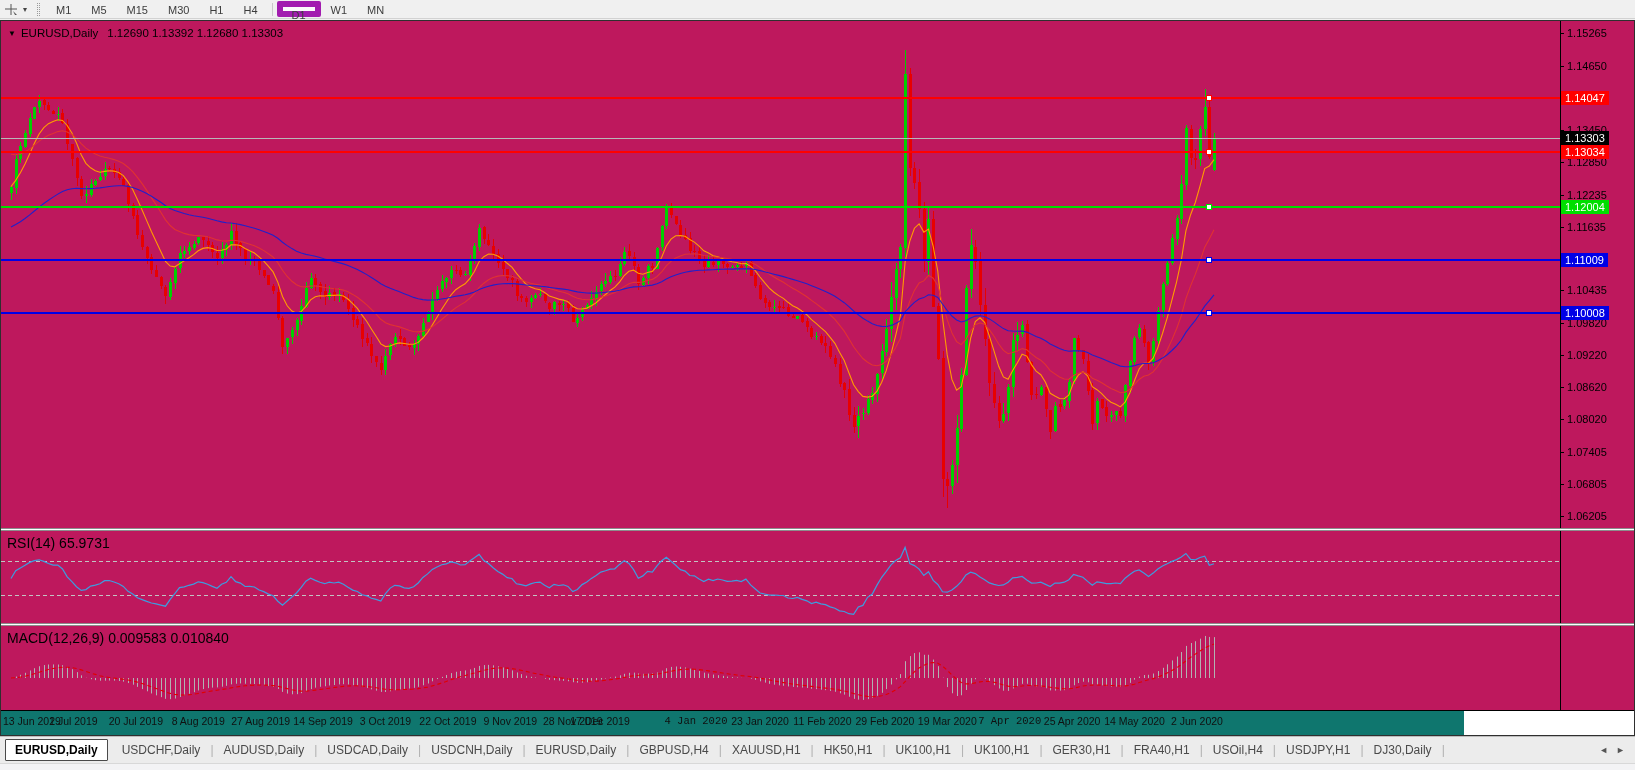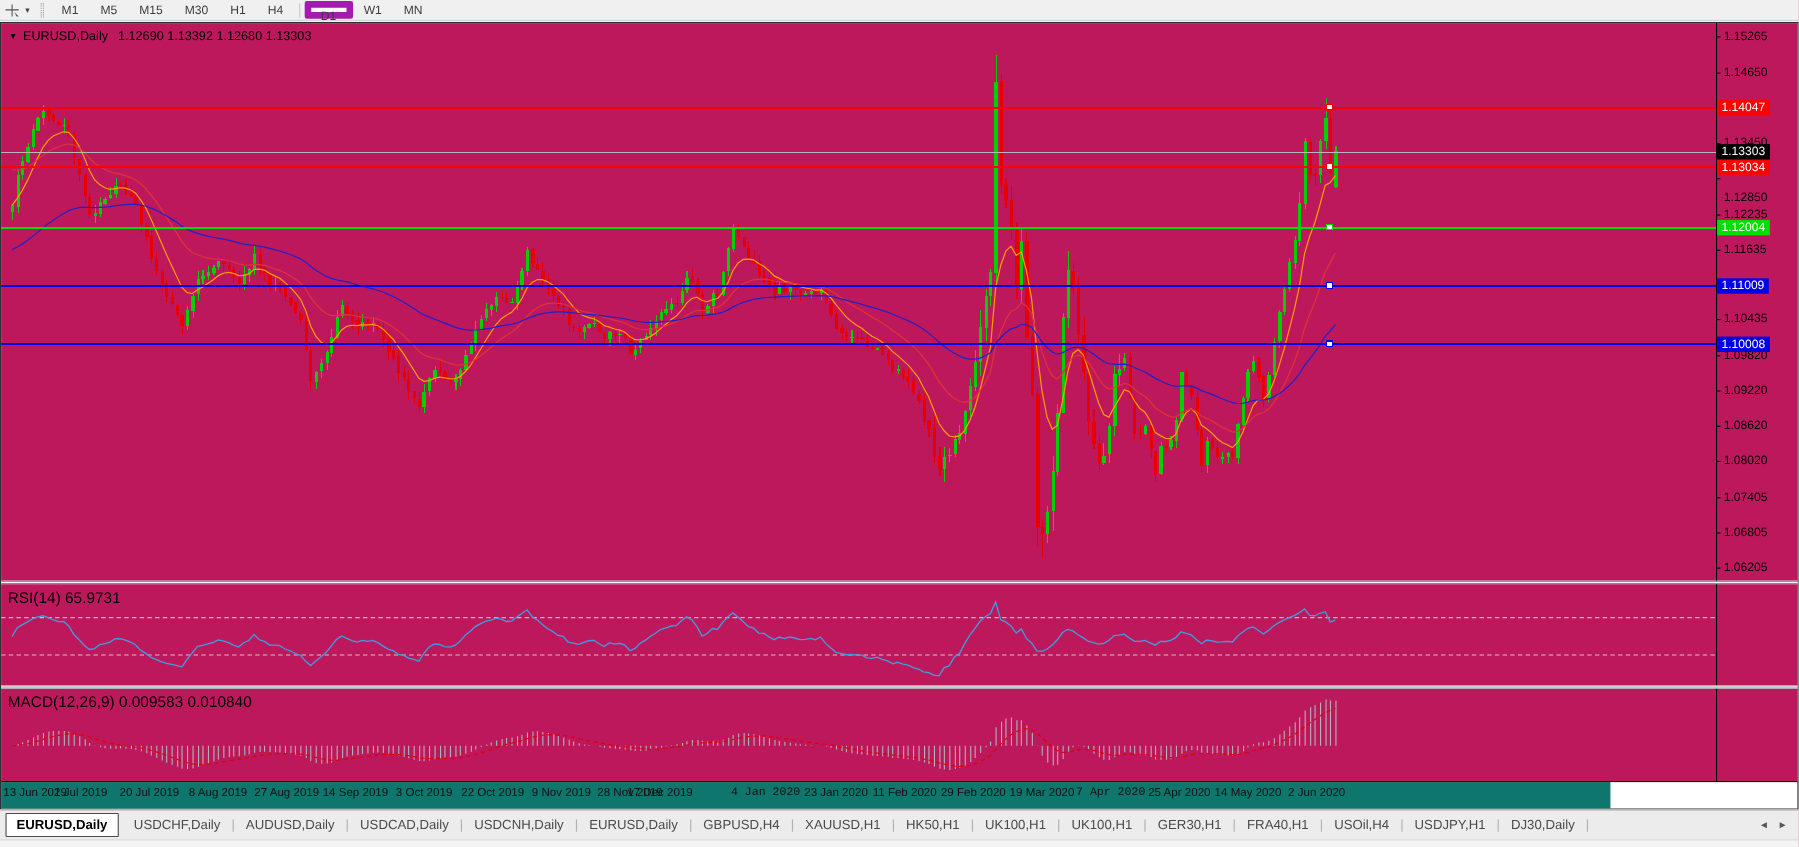--- a/index.html
+++ b/index.html
@@ -607,21 +607,21 @@
         <rect x="0" y="117" width="1559" height="1" fill="#B8B8B8" shape-rendering="crispEdges"></rect>
       </svg>
     <div id="main-axis">
         <div class="tick-dash" style="top: 12px;"></div>
         <div class="price-tick" style="top: 6px;">1.15265</div>
         <div class="tick-dash" style="top: 45px;"></div>
         <div class="price-tick" style="top: 38.786px;">1.14650</div>
         <div class="tick-dash" style="top: 109px;"></div>
         <div class="price-tick" style="top: 102.759px;">1.13450</div>
         <div class="tick-dash" style="top: 141px;"></div>
-        <div class="price-tick" style="top: 134.745px; margin-top: 18px;">1.12850</div>
+        <div class="price-tick" style="top: 134.745px;">1.12850</div>
         <div class="tick-dash" style="top: 174px;"></div>
         <div class="price-tick" style="top: 167.531px;">1.12235</div>
         <div class="tick-dash" style="top: 206px;"></div>
         <div class="price-tick" style="top: 199.517px;">1.11635</div>
         <div class="tick-dash" style="top: 269px;"></div>
         <div class="price-tick" style="top: 263.49px;">1.10435</div>
         <div class="tick-dash" style="top: 302px;"></div>
         <div class="price-tick" style="top: 296.276px;">1.09820</div>
         <div class="tick-dash" style="top: 334px;"></div>
         <div class="price-tick" style="top: 328.263px;">1.09220</div>

